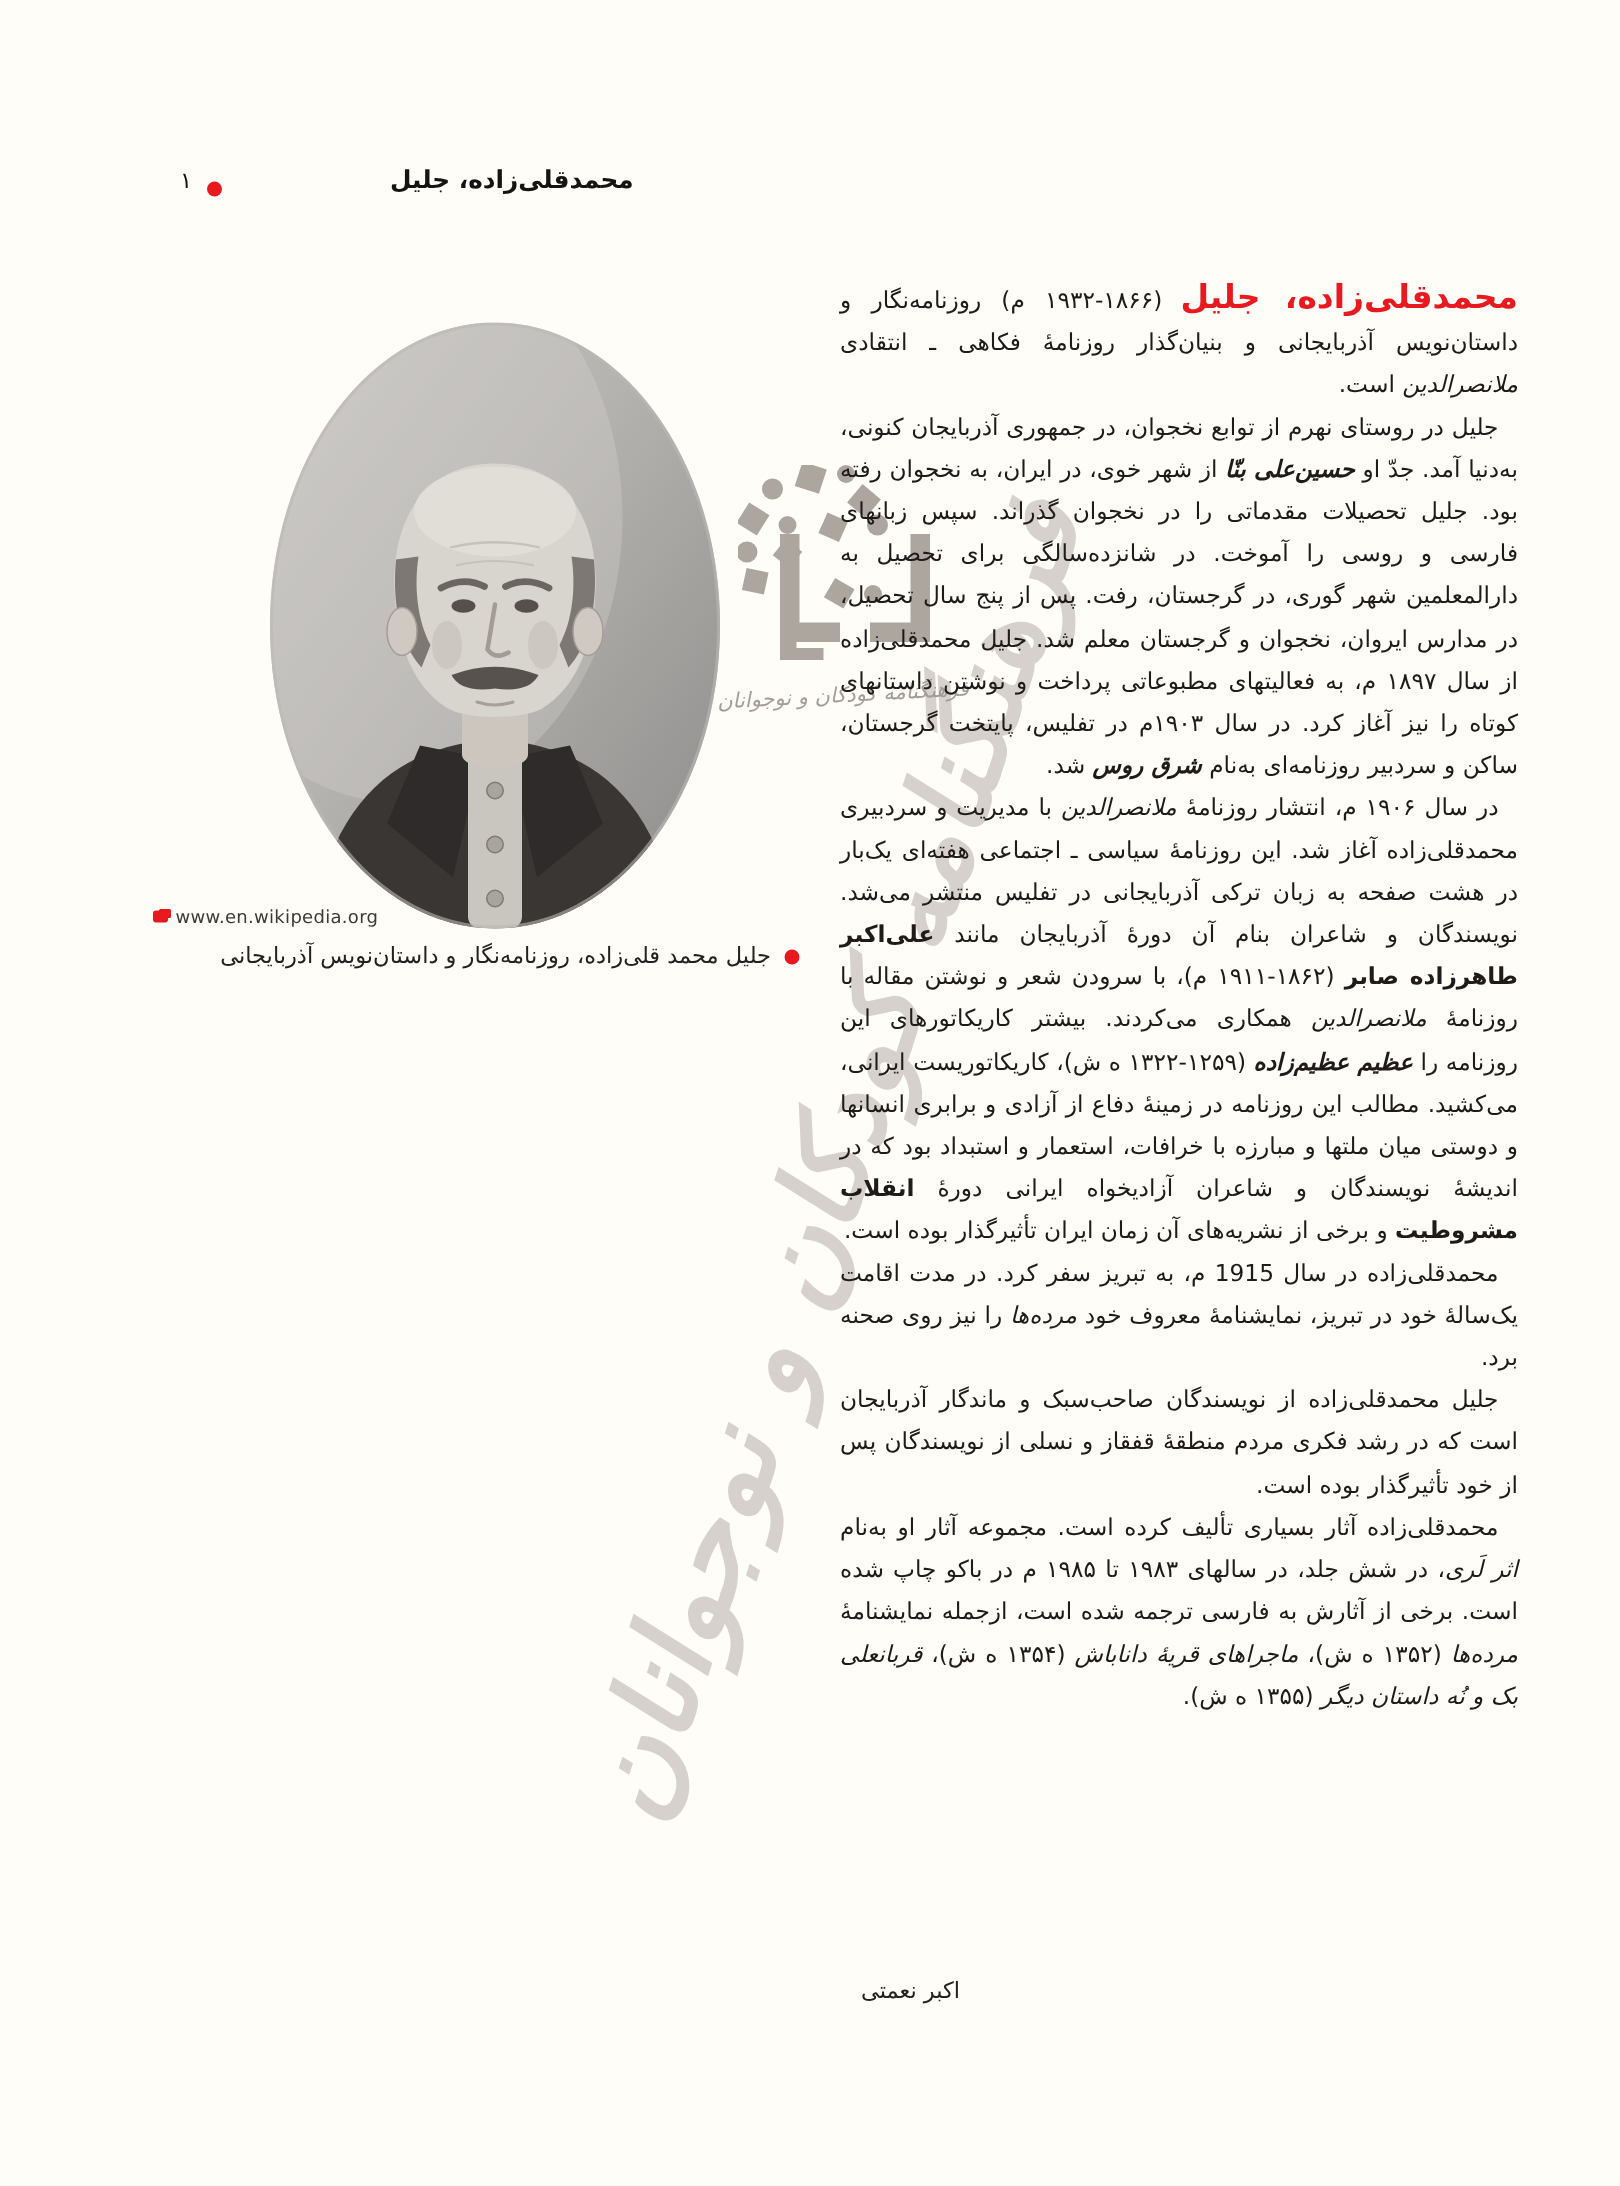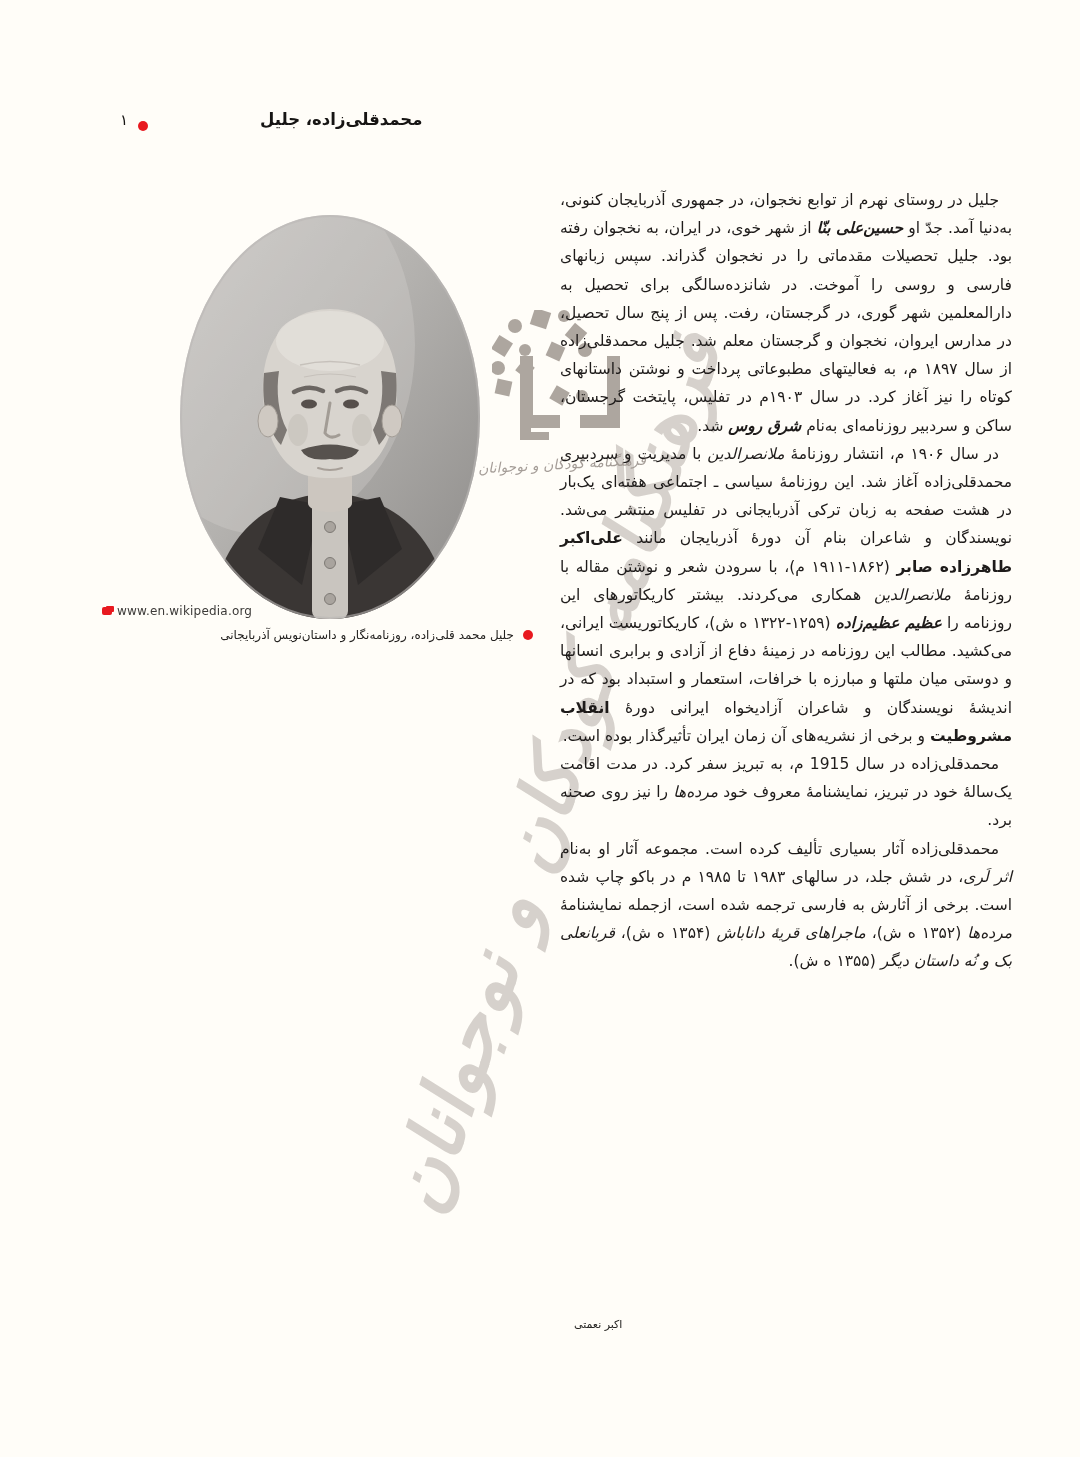--- a/index.html
+++ b/index.html
@@ -30,38 +30,38 @@
   }
   
   .figure{left:180px;top:215px;width:300px;height:404px;z-index:1;}
   .credit{
     left:102px;top:604px;font-size:12px;color:#3c3a38;z-index:1;
     display:flex;align-items:center;gap:5px;direction:ltr;letter-spacing:.2px;
   }
   .credit-icon{display:inline-block;width:10px;height:8px;background:#e8191f;border-radius:2px;
     box-shadow:3px -2px 0 -1px #e8191f;}
   .caption{
-    right:547px;top:628px;font-size:12px;color:#242220;direction:rtl;
+    right:547px;top:628px;font-size:15px;color:#242220;direction:rtl;
     white-space:nowrap;z-index:1;
   }
   .cap-dot{display:inline-block;width:10px;height:10px;border-radius:50%;background:#e8191f;
     margin-left:9px;vertical-align:-1px;}
   
   .article{
     right:68px;top:186px;width:452px;z-index:2;
     direction:rtl;text-align:justify;
     font-size:15.5px;line-height:28.2px;color:#1e1b1a;
   }
   .article p{margin:0;text-indent:13px;}
   .article p.first{text-indent:0;}
   .article span.title{color:#e8191f;font-weight:bold;font-size:22px;line-height:1;margin-left:12px;}
   .article span.b{font-weight:bold;}
   .article span.i{font-style:italic;}
   .article span.bi{font-weight:bold;font-style:italic;}
-  .signature{left:574px;top:1318px;font-size:11px;color:#242220;direction:rtl;z-index:2;}
+  .signature{left:574px;top:1318px;font-size:15px;color:#242220;direction:rtl;z-index:2;}
 </style>
 </head>
 <body>
 
 <div class="abs running-title">محمدقلی‌زاده، جلیل</div>
 <div class="abs hdr-dot"></div>
 <div class="abs page-num">۱</div>
 
 <div class="abs wm-big">فرهنگنامه کودکان و نوجوانان</div>
 
@@ -147,19 +147,21 @@
 
 <div class="abs credit">
   <span class="credit-icon"></span>
   <span>www.en.wikipedia.org</span>
 </div>
 <div class="abs caption">
   <span class="cap-dot"></span><span>جلیل محمد قلی‌زاده، روزنامه‌نگار و داستان‌نویس آذربایجانی</span>
 </div>
 
 <main class="abs article">
+    <p class="first"><span class="title">محمدقلی‌زاده، جلیل</span><span>(۱۸۶۶-۱۹۳۲ م) روزنامه‌نگار و داستان‌نویس آذربایجانی و بنیان‌گذار روزنامهٔ فکاهی ـ انتقادی </span><span class="i">ملانصرالدین</span><span> است.</span></p>
     <p><span>جلیل در روستای نهرم از توابع نخجوان، در جمهوری آذربایجان کنونی، به‌دنیا آمد. جدّ او </span><span class="bi">حسین‌علی بنّا</span><span> از شهر خوی، در ایران، به نخجوان رفته بود. جلیل تحصیلات مقدماتی را در نخجوان گذراند. سپس زبانهای فارسی و روسی را آموخت. در شانزده‌سالگی برای تحصیل به دارالمعلمین شهر گوری، در گرجستان، رفت. پس از پنج سال تحصیل، در مدارس ایروان، نخجوان و گرجستان معلم شد. جلیل محمدقلی‌زاده از سال ۱۸۹۷ م، به فعالیتهای مطبوعاتی پرداخت و نوشتن داستانهای کوتاه را نیز آغاز کرد. در سال ۱۹۰۳م در تفلیس، پایتخت گرجستان، ساکن و سردبیر روزنامه‌ای به‌نام </span><span class="bi">شرق روس</span><span> شد.</span></p>
     <p><span>در سال ۱۹۰۶ م، انتشار روزنامهٔ </span><span class="i">ملانصرالدین</span><span> با مدیریت و سردبیری محمدقلی‌زاده آغاز شد. این روزنامهٔ سیاسی ـ اجتماعی هفته‌ای یک‌بار در هشت صفحه به زبان ترکی آذربایجانی در تفلیس منتشر می‌شد. نویسندگان و شاعران بنام آن دورهٔ آذربایجان مانند </span><span class="b">علی‌اکبر طاهرزاده صابر</span><span> (۱۸۶۲-۱۹۱۱ م)، با سرودن شعر و نوشتن مقاله با روزنامهٔ </span><span class="i">ملانصرالدین</span><span> همکاری می‌کردند. بیشتر کاریکاتورهای این روزنامه را </span><span class="bi">عظیم عظیم‌زاده</span><span> (۱۲۵۹-۱۳۲۲ ه ش)، کاریکاتوریست ایرانی، می‌کشید. مطالب این روزنامه در زمینهٔ دفاع از آزادی و برابری انسانها و دوستی میان ملتها و مبارزه با خرافات، استعمار و استبداد بود که در اندیشهٔ نویسندگان و شاعران آزادیخواه ایرانی دورهٔ </span><span class="b">انقلاب مشروطیت</span><span> و برخی از نشریه‌های آن زمان ایران تأثیرگذار بوده است.</span></p>
     <p><span>محمدقلی‌زاده در سال 1915 م، به تبریز سفر کرد. در مدت اقامت یک‌سالهٔ خود در تبریز، نمایشنامهٔ معروف خود </span><span class="i">مرده‌ها</span><span> را نیز روی صحنه برد.</span></p>
+    <p><span>جلیل محمدقلی‌زاده از نویسندگان صاحب‌سبک و ماندگار آذربایجان است که در رشد فکری مردم منطقهٔ قفقاز و نسلی از نویسندگان پس از خود تأثیرگذار بوده است.</span></p>
     <p><span>محمدقلی‌زاده آثار بسیاری تألیف کرده است. مجموعه آثار او به‌نام </span><span class="i">اثر لَری</span><span>، در شش جلد، در سالهای ۱۹۸۳ تا ۱۹۸۵ م در باکو چاپ شده است. برخی از آثارش به فارسی ترجمه شده است، ازجمله نمایشنامهٔ </span><span class="i">مرده‌ها</span><span> (۱۳۵۲ ه ش)، </span><span class="i">ماجراهای قریهٔ داناباش</span><span> (۱۳۵۴ ه ش)، </span><span class="i">قربانعلی بک و نُه داستان دیگر</span><span> (۱۳۵۵ ه ش).</span></p>
   </main>
 
 <div class="abs signature">اکبر نعمتی</div>
 
 </body></html>

